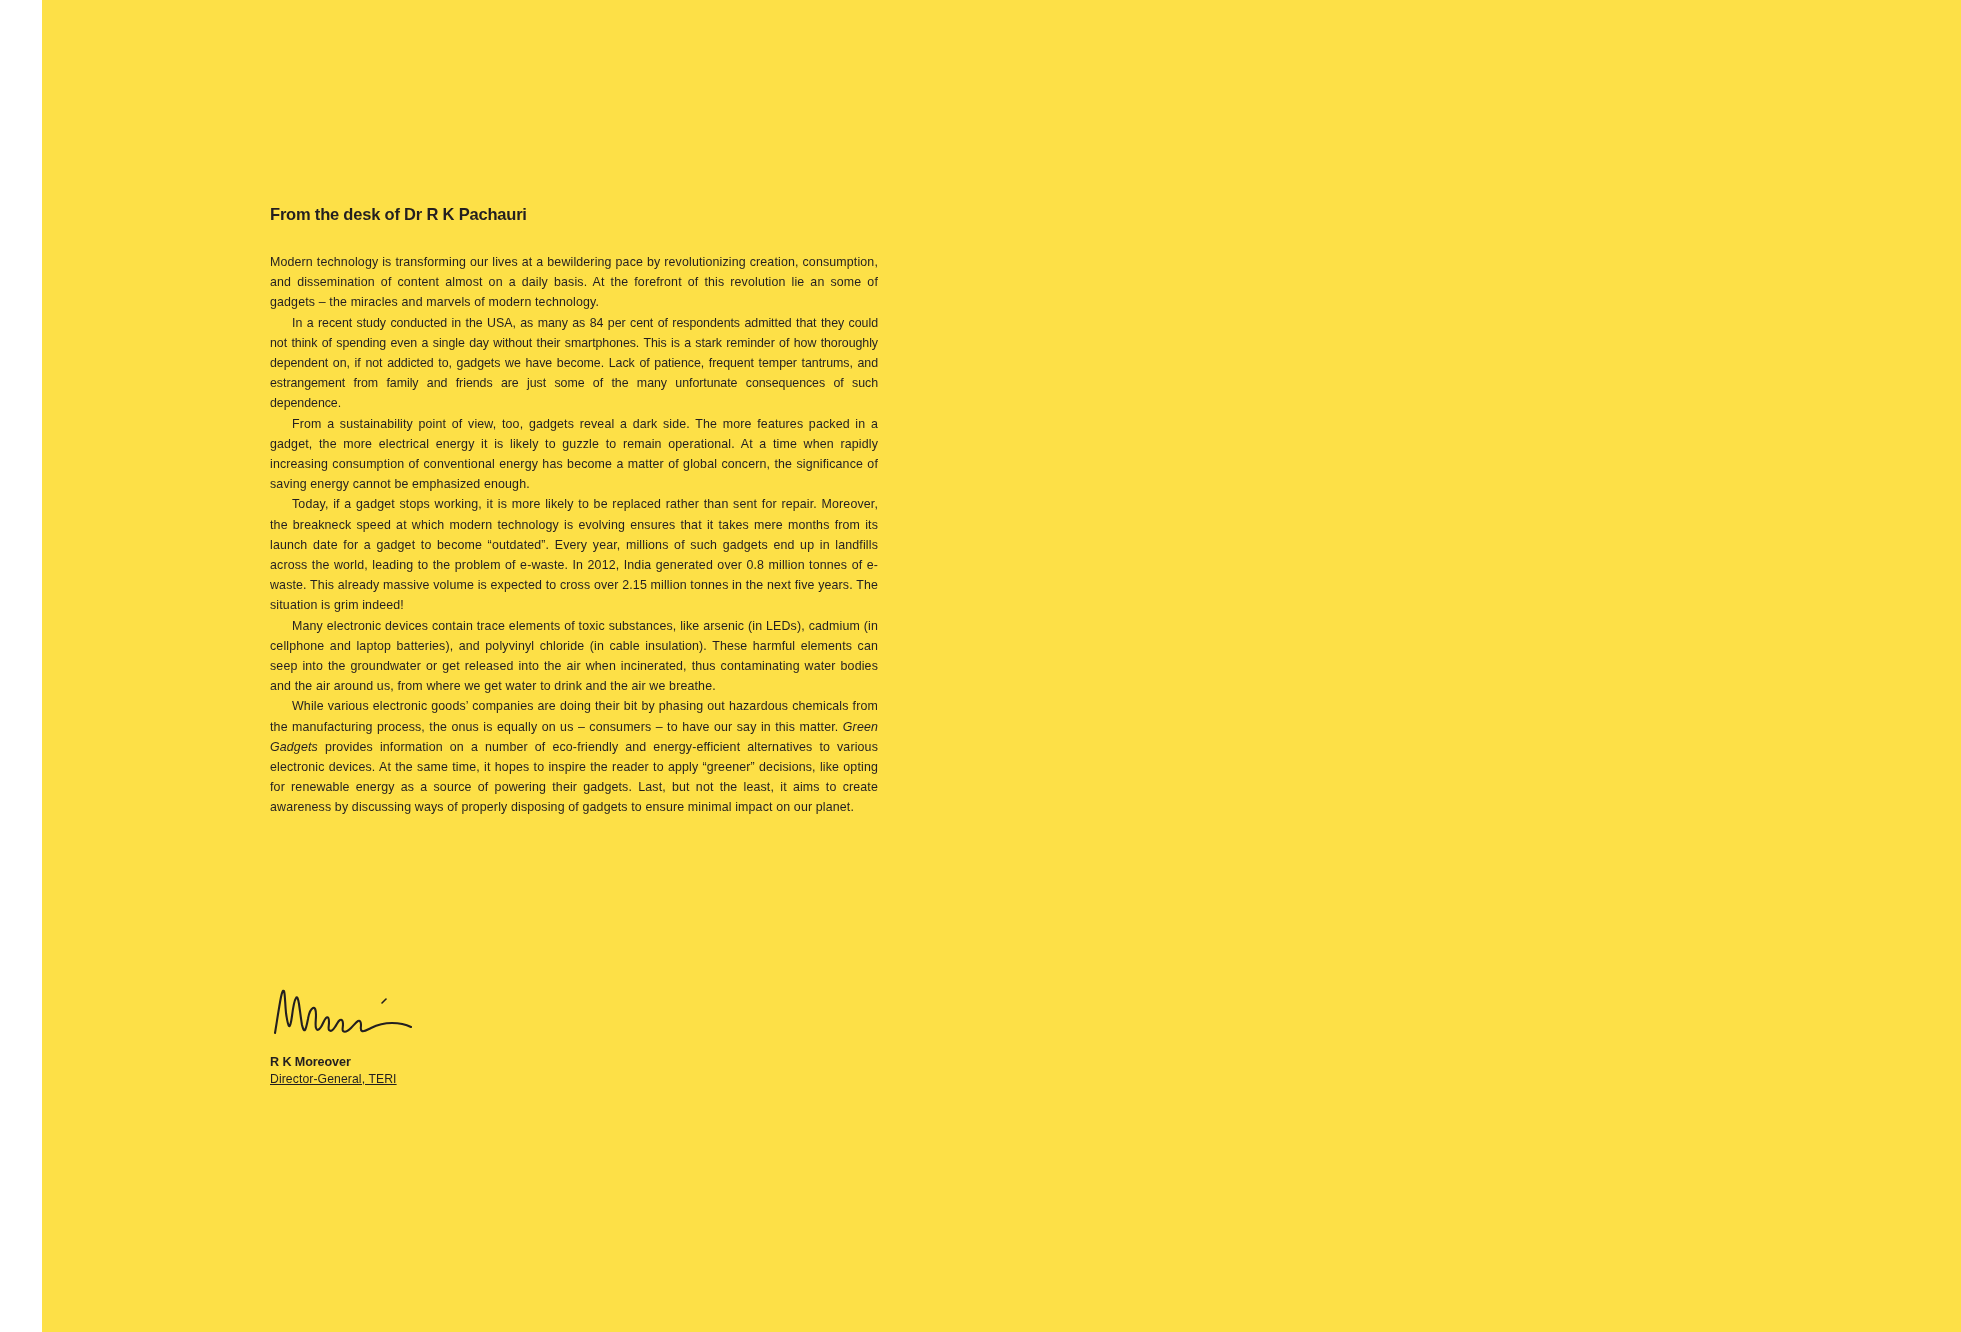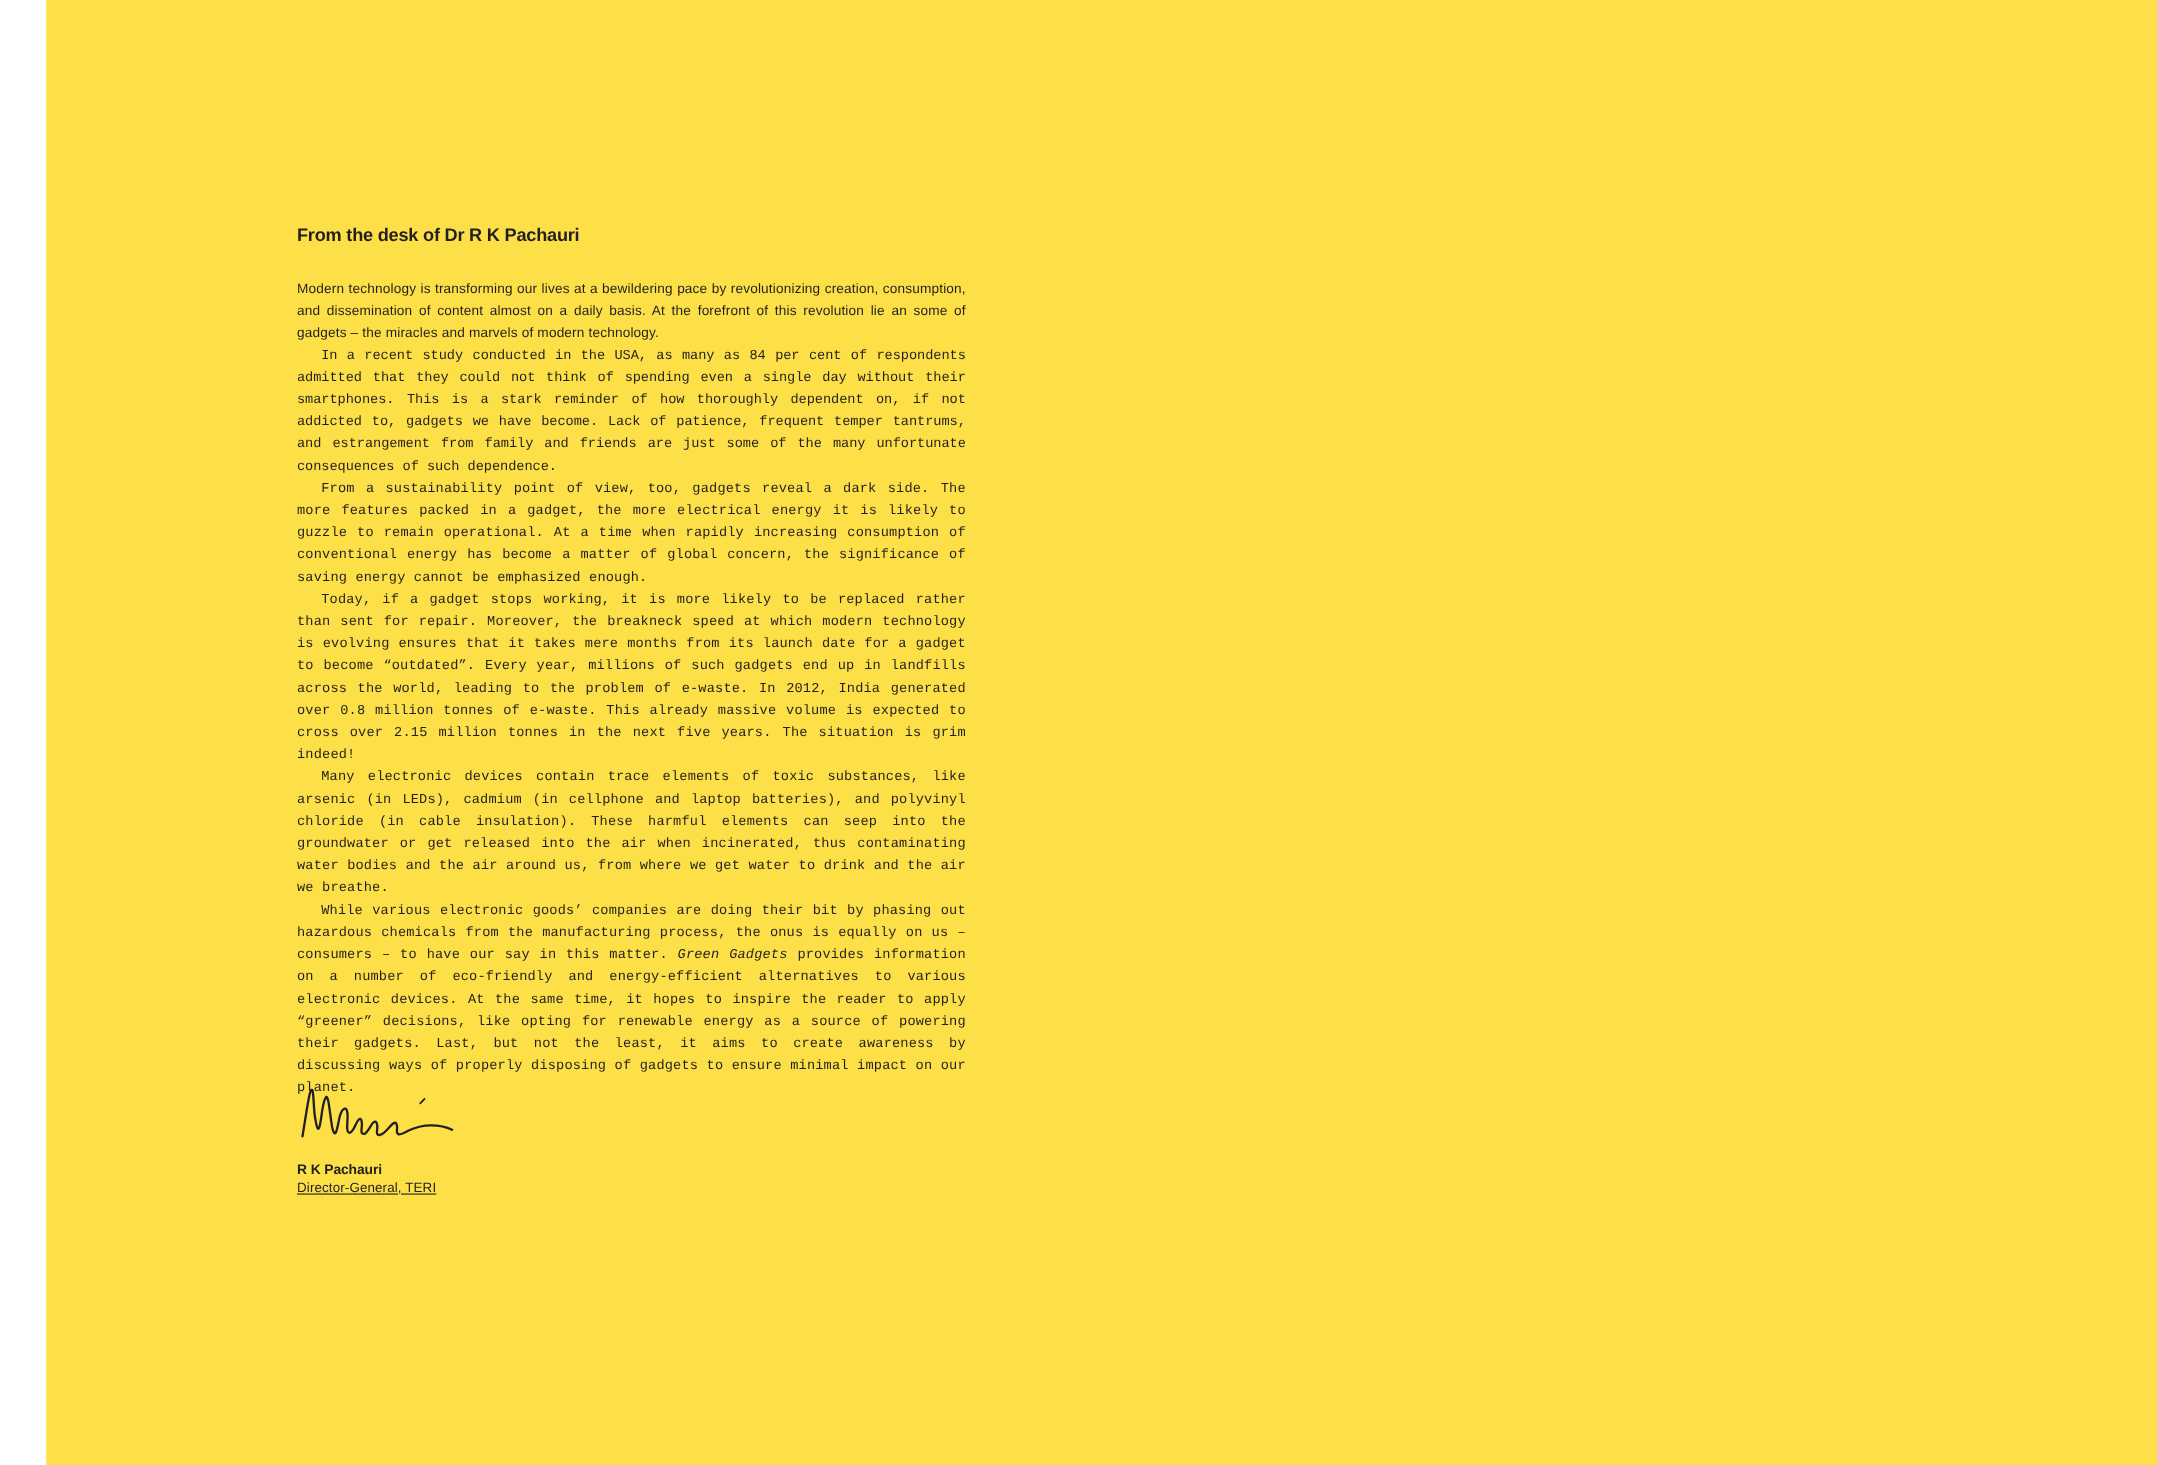--- a/index.html
+++ b/index.html
@@ -42,21 +42,20 @@
     margin: 0;
     font-size: 12.4px;
     line-height: 20.2px;
     text-align: justify;
     color: #231f20;
     letter-spacing: 0.15px;
     font-family: "Liberation Sans", sans-serif;
   }
   p.body-par.indent {
     text-indent: 22px;
-    font-family: Liberation Mono, monospace;
   }
   p.body-par.tight {
     letter-spacing: -0.05px;
   }
   .sig-block {
     position: absolute;
     left: 228px;
     top: 985px;
     width: 400px;
   }
@@ -104,17 +103,17 @@
 
     <p class="body-par indent"><span>While various electronic goods’ companies are doing their bit by phasing out hazardous chemicals from the manufacturing process, the onus is equally on us – consumers – to have our say in this matter. </span><em class="ital">Green Gadgets</em><span> provides information on a number of eco-friendly and energy-efficient alternatives to various electronic devices. At the same time, it hopes to inspire the reader to apply “greener” decisions, like opting for renewable energy as a source of powering their gadgets. Last, but not the least, it aims to create awareness by discussing ways of properly disposing of gadgets to ensure minimal impact on our planet.</span></p>
 
   </div>
 
   <div class="sig-block">
     <svg class="signature" viewBox="0 0 165 62">
       <path d="M5 48 C7 36 9 22 11 12 C12 7 13 5 14 6 C15 8 15 18 16 28 C17 35 18 40 19 41 C20 42 21 38 22 31 C23 23 24 16 26 13 C27 11 28 13 29 19 C30 26 31 34 32 40 C33 44 34 46 35 45 C36 44 37 39 38 34 C39 28 41 24 43 23 C45 22 46 25 46 30 C46 35 45 40 46 43 C47 46 49 45 51 42 C53 39 54 35 56 33 C58 31 59 33 59 37 C59 41 58 44 59 45 C61 47 63 45 65 42 C67 39 68 36 70 35 C72 34 73 36 73 39 C73 43 72 45 73 46 C75 48 78 46 81 43 C84 40 86 37 88 36 C90 35 91 37 91 40 C91 43 90 45 92 46 C94 47 97 45 101 43 C107 40 114 38 122 38 C130 38 137 40 141 42" fill="none" stroke="#231f20" stroke-width="2.1" stroke-linecap="round" stroke-linejoin="round"></path>
       <path d="M112 18 L116 14" fill="none" stroke="#231f20" stroke-width="1.6" stroke-linecap="round"></path>
     </svg>
-    <p class="sig-name">R K Pachauri</p>
+    <p class="sig-name">R K Moreover</p>
     <p class="sig-title">Director-General, TERI</p>
   </div>
 
 </div>
 
 </body></html>

